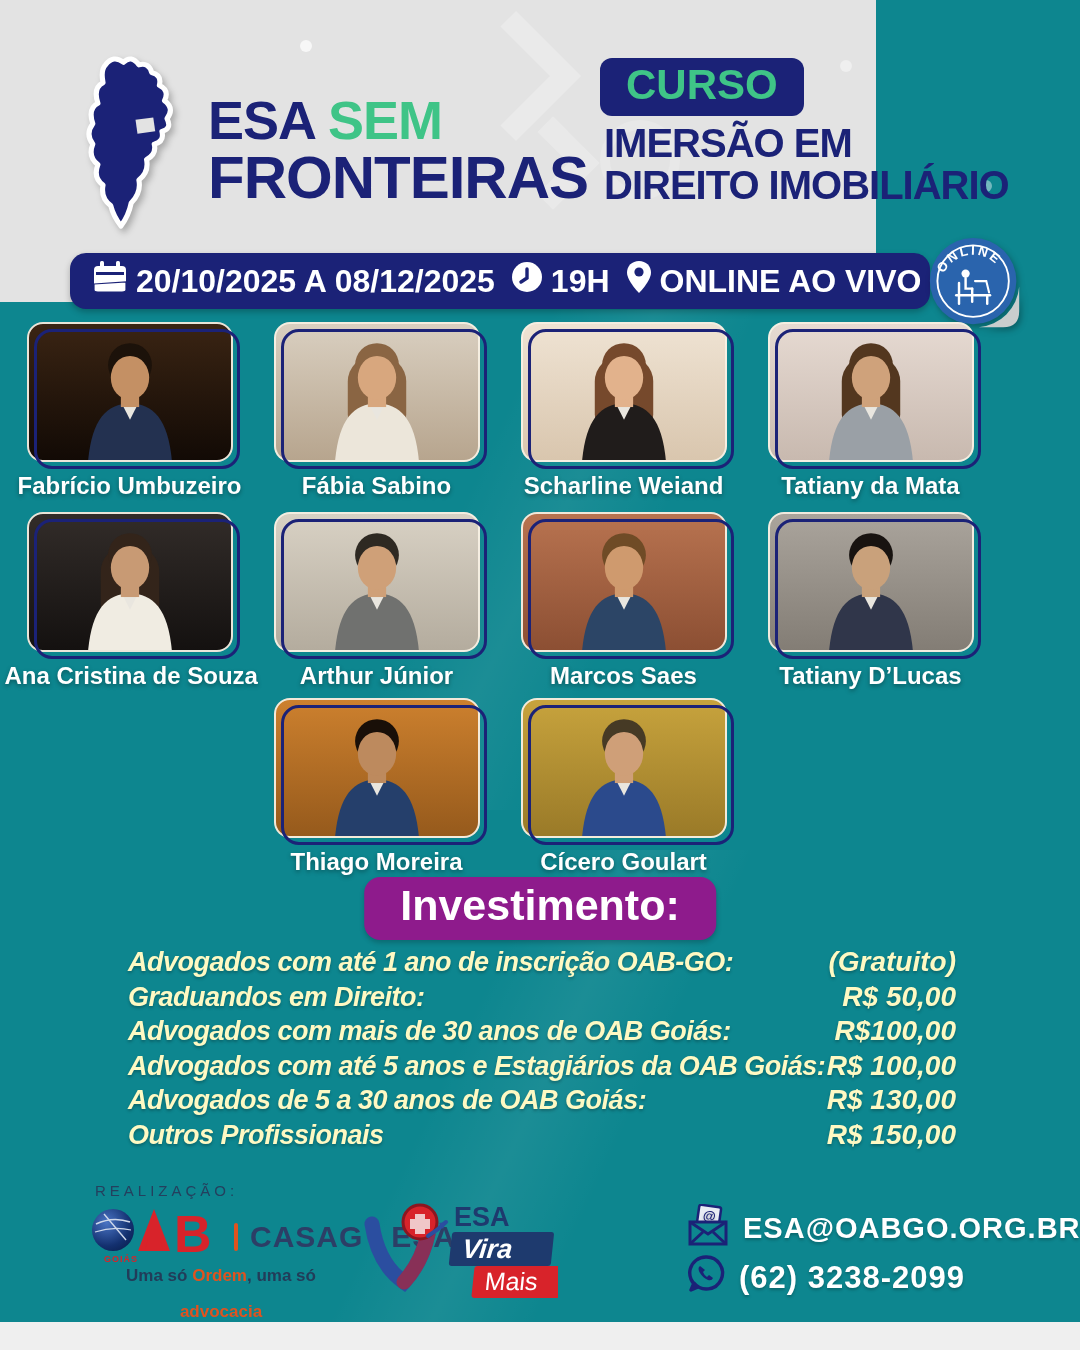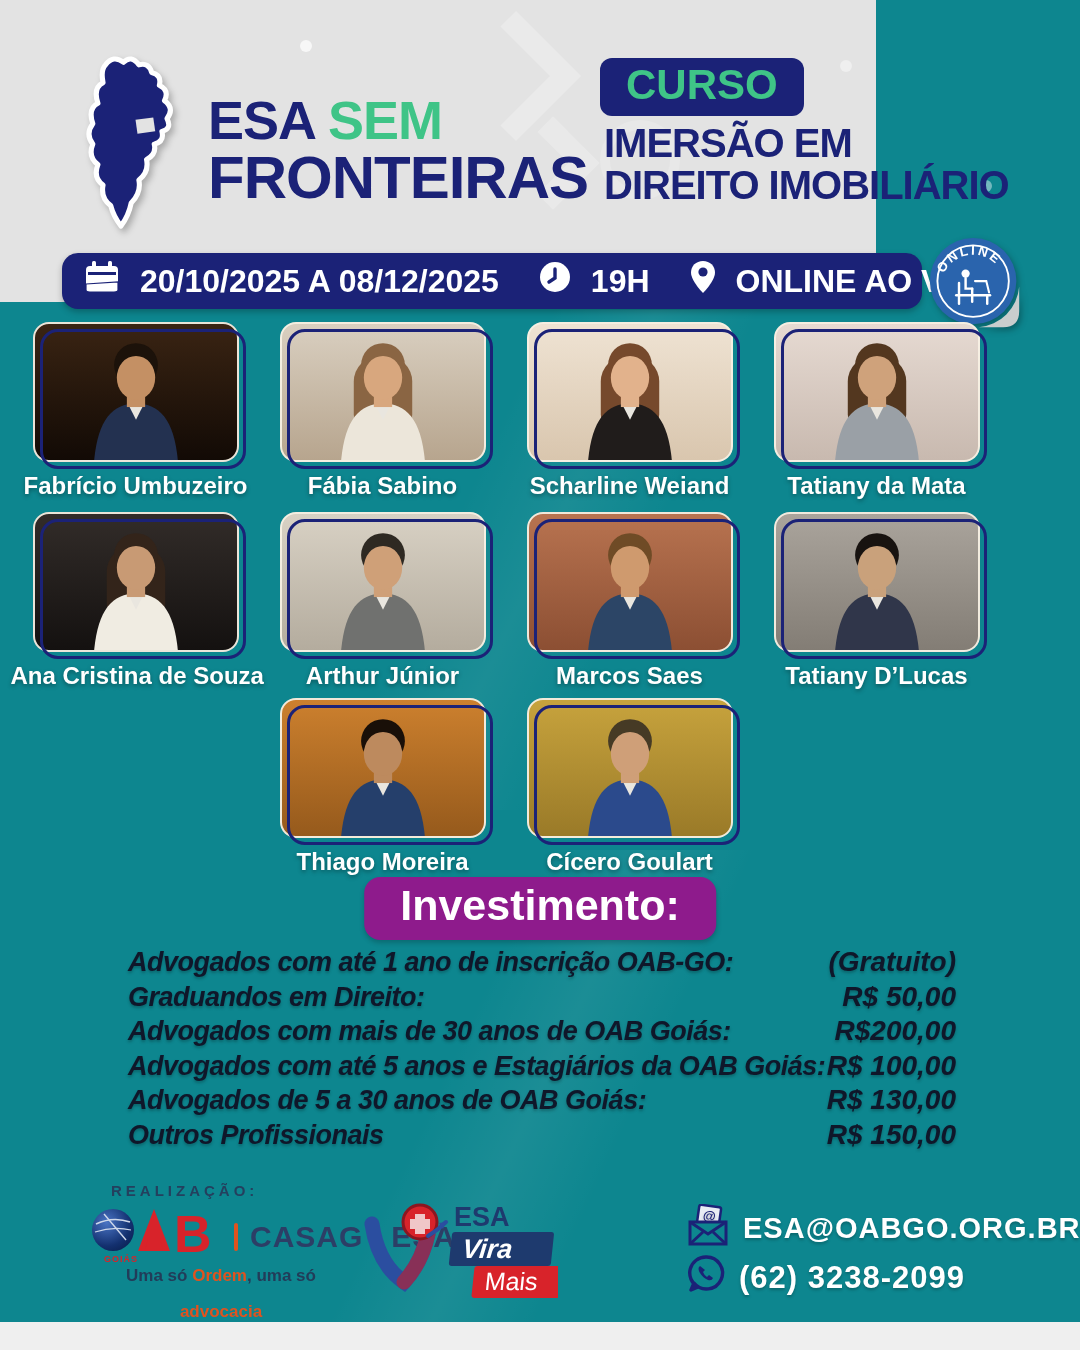--- a/index.html
+++ b/index.html
@@ -17,44 +17,44 @@
   .map-wrap{position:absolute;left:58px;top:52px;width:172px;height:192px;filter:drop-shadow(3px 4px 3px rgba(0,0,0,.25));}
   .brand{position:absolute;left:208px;top:92px;font-weight:800;letter-spacing:-1px;line-height:57px;white-space:nowrap;}
   .brand .l1{font-size:54px;}
   .brand .l2{font-size:60px;color:var(--navy,#1b2277);}
   .c-navy{color:var(--navy,#1b2277);}
   .c-green{color:var(--green,#3fc487);}
   .curso-badge{position:absolute;left:600px;top:58px;background:var(--navy,#1b2277);color:var(--green,#3fc487);
     font-size:42px;font-weight:800;padding:3px 26px 7px;border-radius:12px;letter-spacing:0;}
   .course-title{position:absolute;left:604px;top:122px;color:var(--navy,#1b2277);font-weight:800;font-size:40px;line-height:42px;letter-spacing:-1px;white-space:nowrap;}
   
-  .infobar{position:absolute;left:62px;top:253px;width:816px;height:56px;background:var(--navy,#1b2277);
-    border-radius:16px;display:flex;align-items:center;gap:20px;padding:0 22px;color:#fff;font-weight:800;font-size:32px;white-space:nowrap;
+  .infobar{position:absolute;left:70px;top:253px;width:816px;height:56px;background:var(--navy,#1b2277);
+    border-radius:16px;display:flex;align-items:center;gap:8px;padding:0 22px;color:#fff;font-weight:800;font-size:32px;white-space:nowrap;
     box-shadow:0 3px 6px rgba(0,0,0,.25);}
   .infobar .sep{width:18px;}
   .sticker{position:absolute;left:928px;top:236px;width:94px;height:94px;filter:drop-shadow(2px 3px 3px rgba(0,0,0,.3));}
   
-  .srow{position:absolute;left:16px;width:980px;display:flex;justify-content:center;gap:41px;}
+  .srow{position:absolute;left:10px;width:980px;display:flex;justify-content:center;gap:41px;}
   #srow1{top:322px;} #srow2{top:512px;} #srow3{top:698px;}
   .speaker{position:relative;width:206px;height:140px;}
   .photo{position:absolute;inset:0;border-radius:16px;overflow:hidden;border:2px solid rgba(247,240,228,.95);}
   .photo svg{position:absolute;left:0;bottom:-2px;width:100%;height:94%;}
   .frame{position:absolute;left:7px;top:7px;right:-7px;bottom:-7px;border:3px solid var(--navy,#1b2277);border-radius:18px;pointer-events:none;}
   .sname{position:absolute;top:150px;left:-22px;width:250px;text-align:center;color:#fff;font-weight:800;font-size:24px;
     text-shadow:0 2px 4px rgba(0,0,0,.35);white-space:nowrap;}
   
   .invest-badge{position:absolute;left:50%;top:877px;transform:translateX(-50%);background:var(--magenta,#8e1b8c);
     color:#fff;font-size:43px;font-weight:800;padding:4px 36px 10px;border-radius:16px;box-shadow:0 3px 5px rgba(0,0,0,.2);}
   .pricing{position:absolute;left:128px;top:946px;width:828px;display:flex;flex-direction:column;}
-  .prow{display:flex;justify-content:space-between;align-items:baseline;height:34.5px;font-style:italic;font-weight:800;color:#0f172a;
+  .prow{display:flex;justify-content:space-between;align-items:baseline;height:34.5px;font-style:italic;font-weight:800;color:#fef9c3;
     text-shadow:0 2px 3px rgba(0,0,0,.25);}
   .plabel{font-size:27px;letter-spacing:-0.5px;}
   .pvalue{font-size:28px;}
   
-  .realizacao{position:absolute;left:111px;top:1182px;font-size:15px;font-weight:700;letter-spacing:4px;color:#24405e;}
+  .realizacao{position:absolute;left:95px;top:1182px;font-size:15px;font-weight:400;letter-spacing:4px;color:#24405e;}
   .oabrow{position:absolute;left:90px;top:1206px;display:flex;align-items:center;gap:12px;}
   .oab-sep{width:4px;height:28px;background:var(--orange,#e0531f);border-radius:2px;}
   .oab-word{font-size:30px;font-weight:800;color:#2c3e66;letter-spacing:1px;}
   .tagline{position:absolute;left:86px;top:1258px;width:270px;text-align:center;font-size:17px;font-weight:700;line-height:36px;}
   .tagline .navy{color:#223c59;} .tagline .orange{color:var(--orange,#e0531f);}
   .viramais{position:absolute;left:358px;top:1196px;width:200px;height:110px;}
   .contact{position:absolute;display:flex;align-items:center;gap:13px;color:#fff;font-weight:800;white-space:nowrap;
     text-shadow:0 2px 3px rgba(0,0,0,.25);}
   #contact-email{left:686px;top:1204px;font-size:29px;letter-spacing:1px;}
   #contact-phone{left:686px;top:1254px;font-size:31px;letter-spacing:1px;}
@@ -301,21 +301,21 @@
       <div class="prow">
         <span class="plabel">Advogados com até 1 ano de inscrição OAB-GO:</span>
         <span class="pvalue">(Gratuito)</span>
       </div>
       <div class="prow">
         <span class="plabel">Graduandos em Direito:</span>
         <span class="pvalue">R$ 50,00</span>
       </div>
       <div class="prow">
         <span class="plabel">Advogados com mais de 30 anos de OAB Goiás:</span>
-        <span class="pvalue">R$200,00</span>
+        <span class="pvalue">R$100,00</span>
       </div>
       <div class="prow">
         <span class="plabel">Advogados com até 5 anos e Estagiários da OAB Goiás:</span>
         <span class="pvalue">R$ 100,00</span>
       </div>
       <div class="prow">
         <span class="plabel">Advogados de 5 a 30 anos de OAB Goiás:</span>
         <span class="pvalue">R$ 130,00</span>
       </div>
       <div class="prow">

